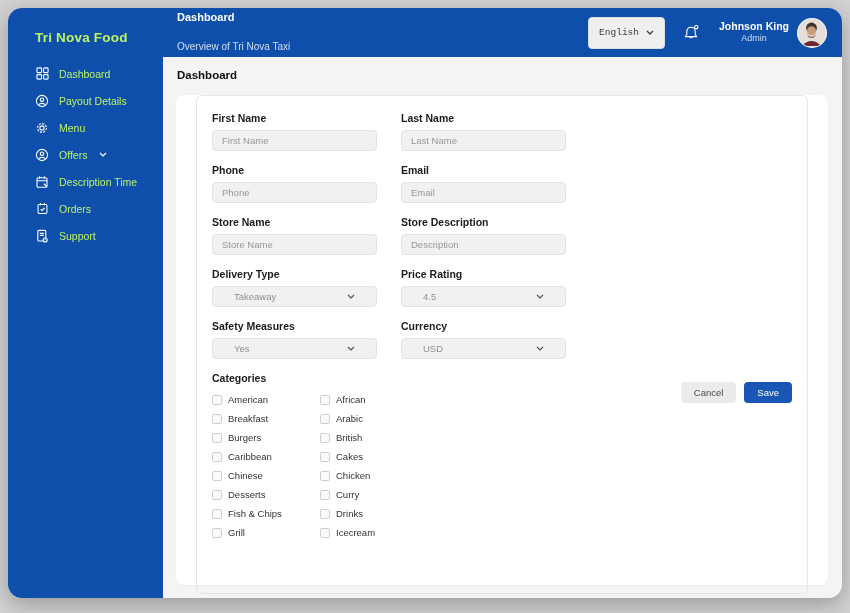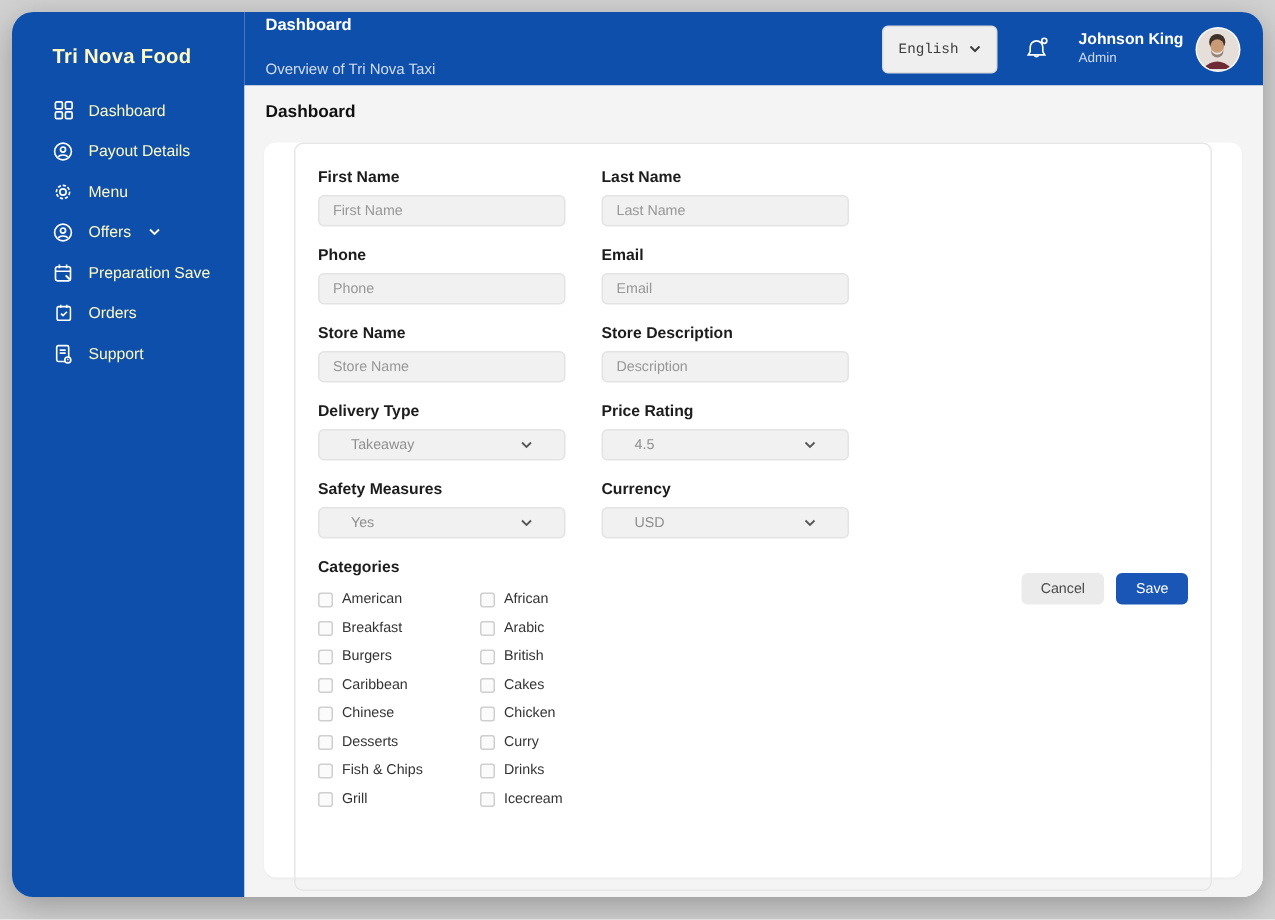--- a/index.html
+++ b/index.html
@@ -10,37 +10,37 @@
     position:relative;
     overflow:hidden;
   }
   .window {
     position:absolute; left:8px; top:8px; width:834px; height:590px;
     border-radius:14px; overflow:hidden; display:flex;
     box-shadow:0 6px 22px rgba(0,0,0,.28);
     background:#f4f4f5;
   }
   
-  .sidebar { width:155px; background:#0e4fac; color:#fef9c3; flex-shrink:0; }
+  .sidebar { width:155px; background:#0e4fac; color:#bef264; flex-shrink:0; }
   .sidebar-title { padding:22px 0 0 27px; font-size:13.5px; font-weight:700; letter-spacing:.2px; }
   .nav { margin-top:15px; }
   .nav-item { display:flex; align-items:center; gap:10px; padding-left:27px; height:27px; font-size:10.5px; cursor:pointer; white-space:nowrap; }
   .nav-item .icn { width:14px; height:14px; display:flex; align-items:center; justify-content:center; flex-shrink:0; }
   .nav-item svg { display:block; }
   .nav-chevron { margin-left:2px; display:flex; }
   
   .main { flex:1; display:flex; flex-direction:column; min-width:0; }
   .header { height:49px; background:#0e4fac; color:#fff; display:flex; align-items:center; padding:0 15px 0 14px; flex-shrink:0; }
   .header-titles { line-height:1.25; }
   .header-title { font-size:11px; font-weight:700; }
   .header-subtitle { font-size:10px; color:rgba(255,255,255,.8); margin-top:16px; }
   .header-right { margin-left:auto; display:flex; align-items:center; }
   .lang-btn { background:#efefef; color:#3c3c3c; border:1px solid #dcdcdc; border-radius:4px; height:32px; padding:0 10px; font-size:9.5px; display:flex; align-items:center; gap:7px; cursor:pointer; font-family:Liberation Mono, monospace; }
   .bell-wrap { margin:0 19px 0 18px; display:flex; cursor:pointer; }
-  .user-block { text-align:left; line-height:1.3; margin-right:8px; }
+  .user-block { text-align:center; line-height:1.3; margin-right:8px; }
   .user-name { font-size:10.5px; font-weight:700; }
   .user-role { font-size:9px; color:rgba(255,255,255,.78); }
   .avatar { width:30px; height:30px; border-radius:50%; overflow:hidden; border:1.5px solid rgba(255,255,255,.9); flex-shrink:0; cursor:pointer; background:#e6dfd9; }
   
   .content { flex:1; background:#f4f4f5; padding:11px 14px 12px 13px; overflow:hidden; }
   .page-title { font-size:11.5px; font-weight:700; color:#111; margin:1px 0 14px 1px; }
   .card { background:#fff; border-radius:8px; height:490px; box-shadow:0 1px 2px rgba(0,0,0,.04); }
   .tabbar { display:flex; align-items:stretch; height:31px; padding-left:20px; border-bottom:1px solid #e3e3e3; }
   .tab { display:flex; align-items:center; margin-right:37px; font-size:10.5px; color:#2b2b2b; position:relative; cursor:pointer; }
   .tab.active::after { content:""; position:absolute; left:-2px; right:-6px; bottom:-1px; height:2px; background:#5b8fd6; border-radius:2px; }
@@ -119,21 +119,21 @@
       </div>
 
       <div class="nav-item">
         <span class="icn">
           <svg width="14" height="14" viewBox="0 0 14 14" fill="none" stroke="#fff" stroke-width="1.1">
             <rect x="2" y="2.8" width="10" height="9.4" rx="1.3"></rect>
             <path d="M4.6 1.3 v2.6 M9.4 1.3 v2.6 M2 5.8 h10"></path>
             <path d="M8.8 8.6 l2.6 2.6" stroke-width="1.3"></path>
           </svg>
         </span>
-        <span>Preparation Save</span>
+        <span>Description Time</span>
       </div>
 
       <div class="nav-item">
         <span class="icn">
           <svg width="13" height="13" viewBox="0 0 14 14" fill="none" stroke="#fff" stroke-width="1.1">
             <rect x="2.2" y="2.6" width="9.6" height="9.8" rx="1.3"></rect>
             <path d="M4.8 1.2 v2.4 M9.2 1.2 v2.4"></path>
             <path d="M5 7.6 l1.5 1.5 l2.8 -2.8" stroke-width="1.2"></path>
           </svg>
         </span>

